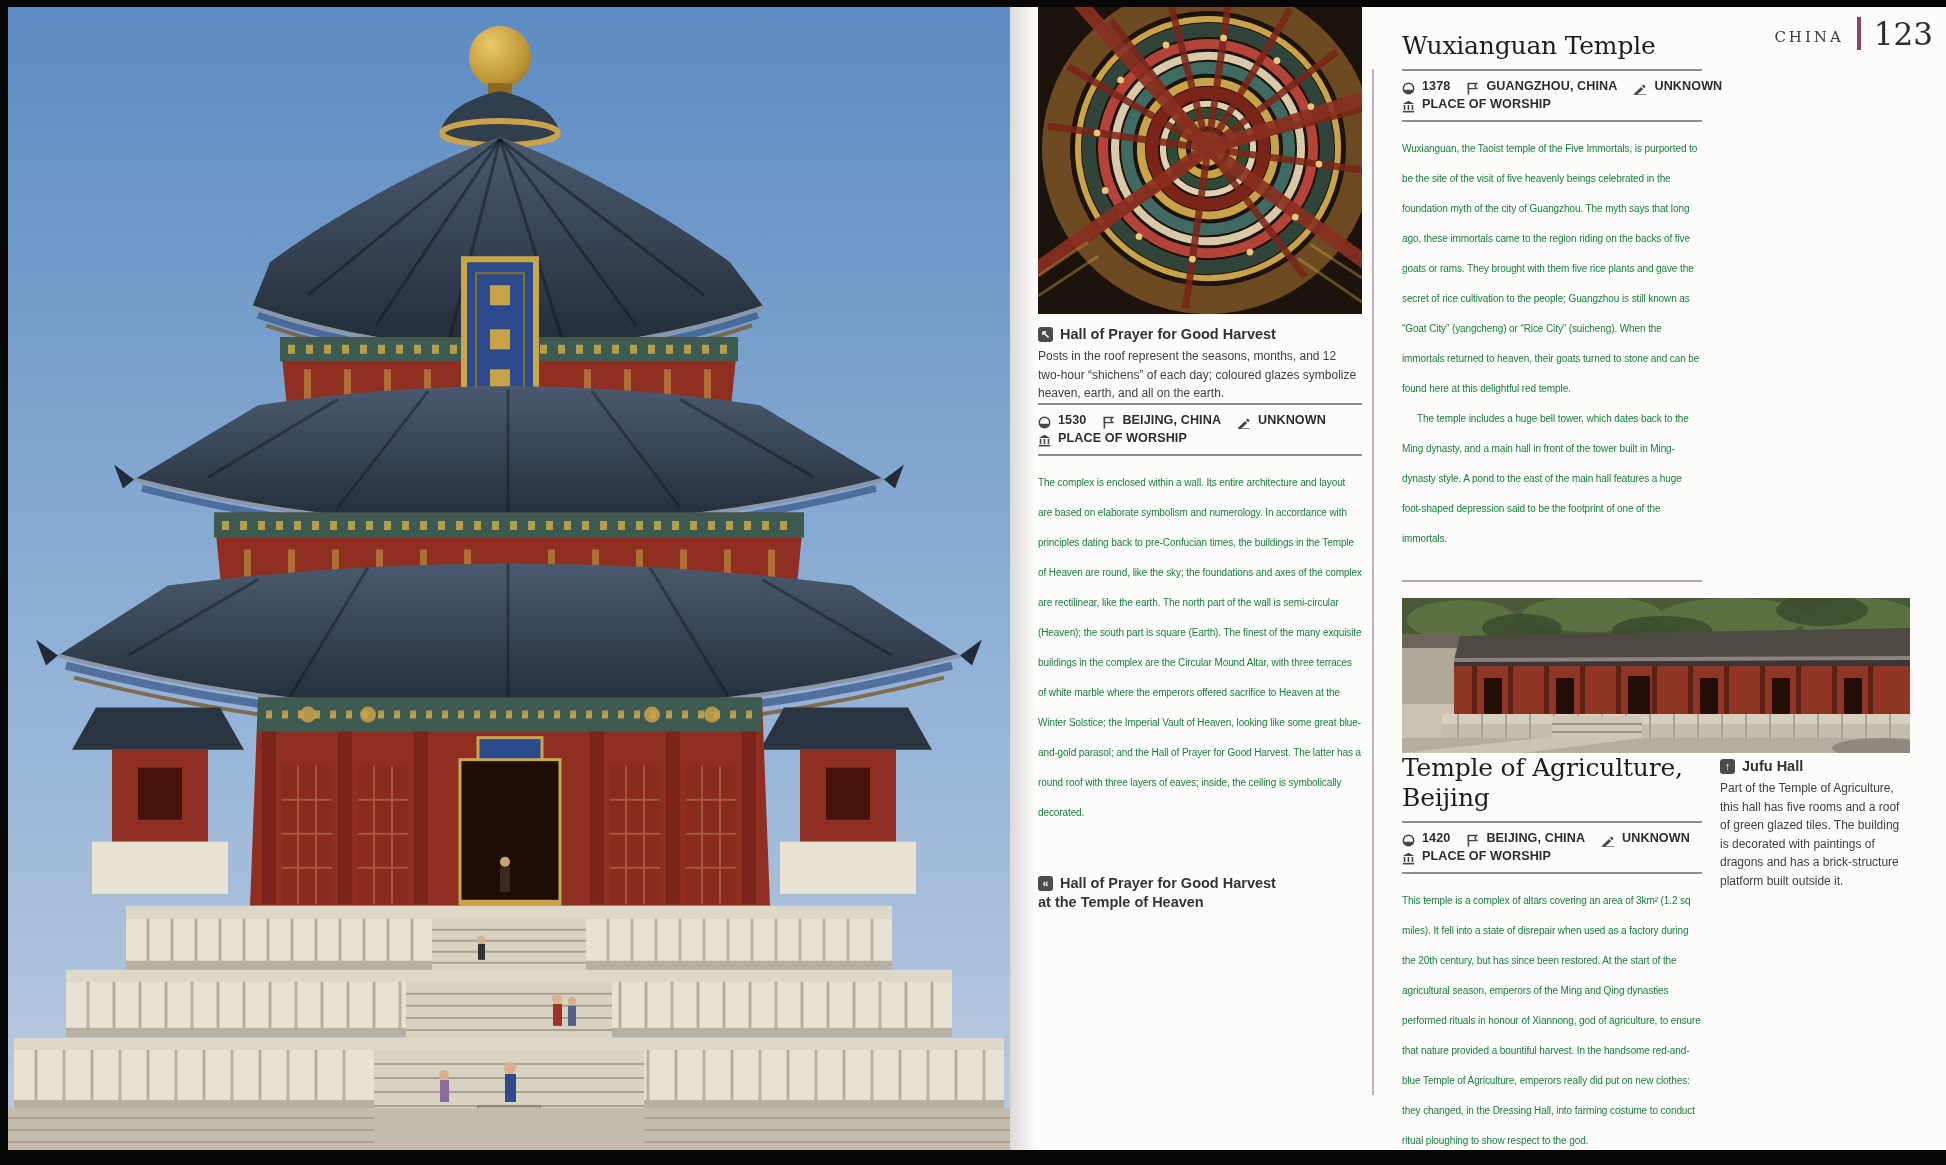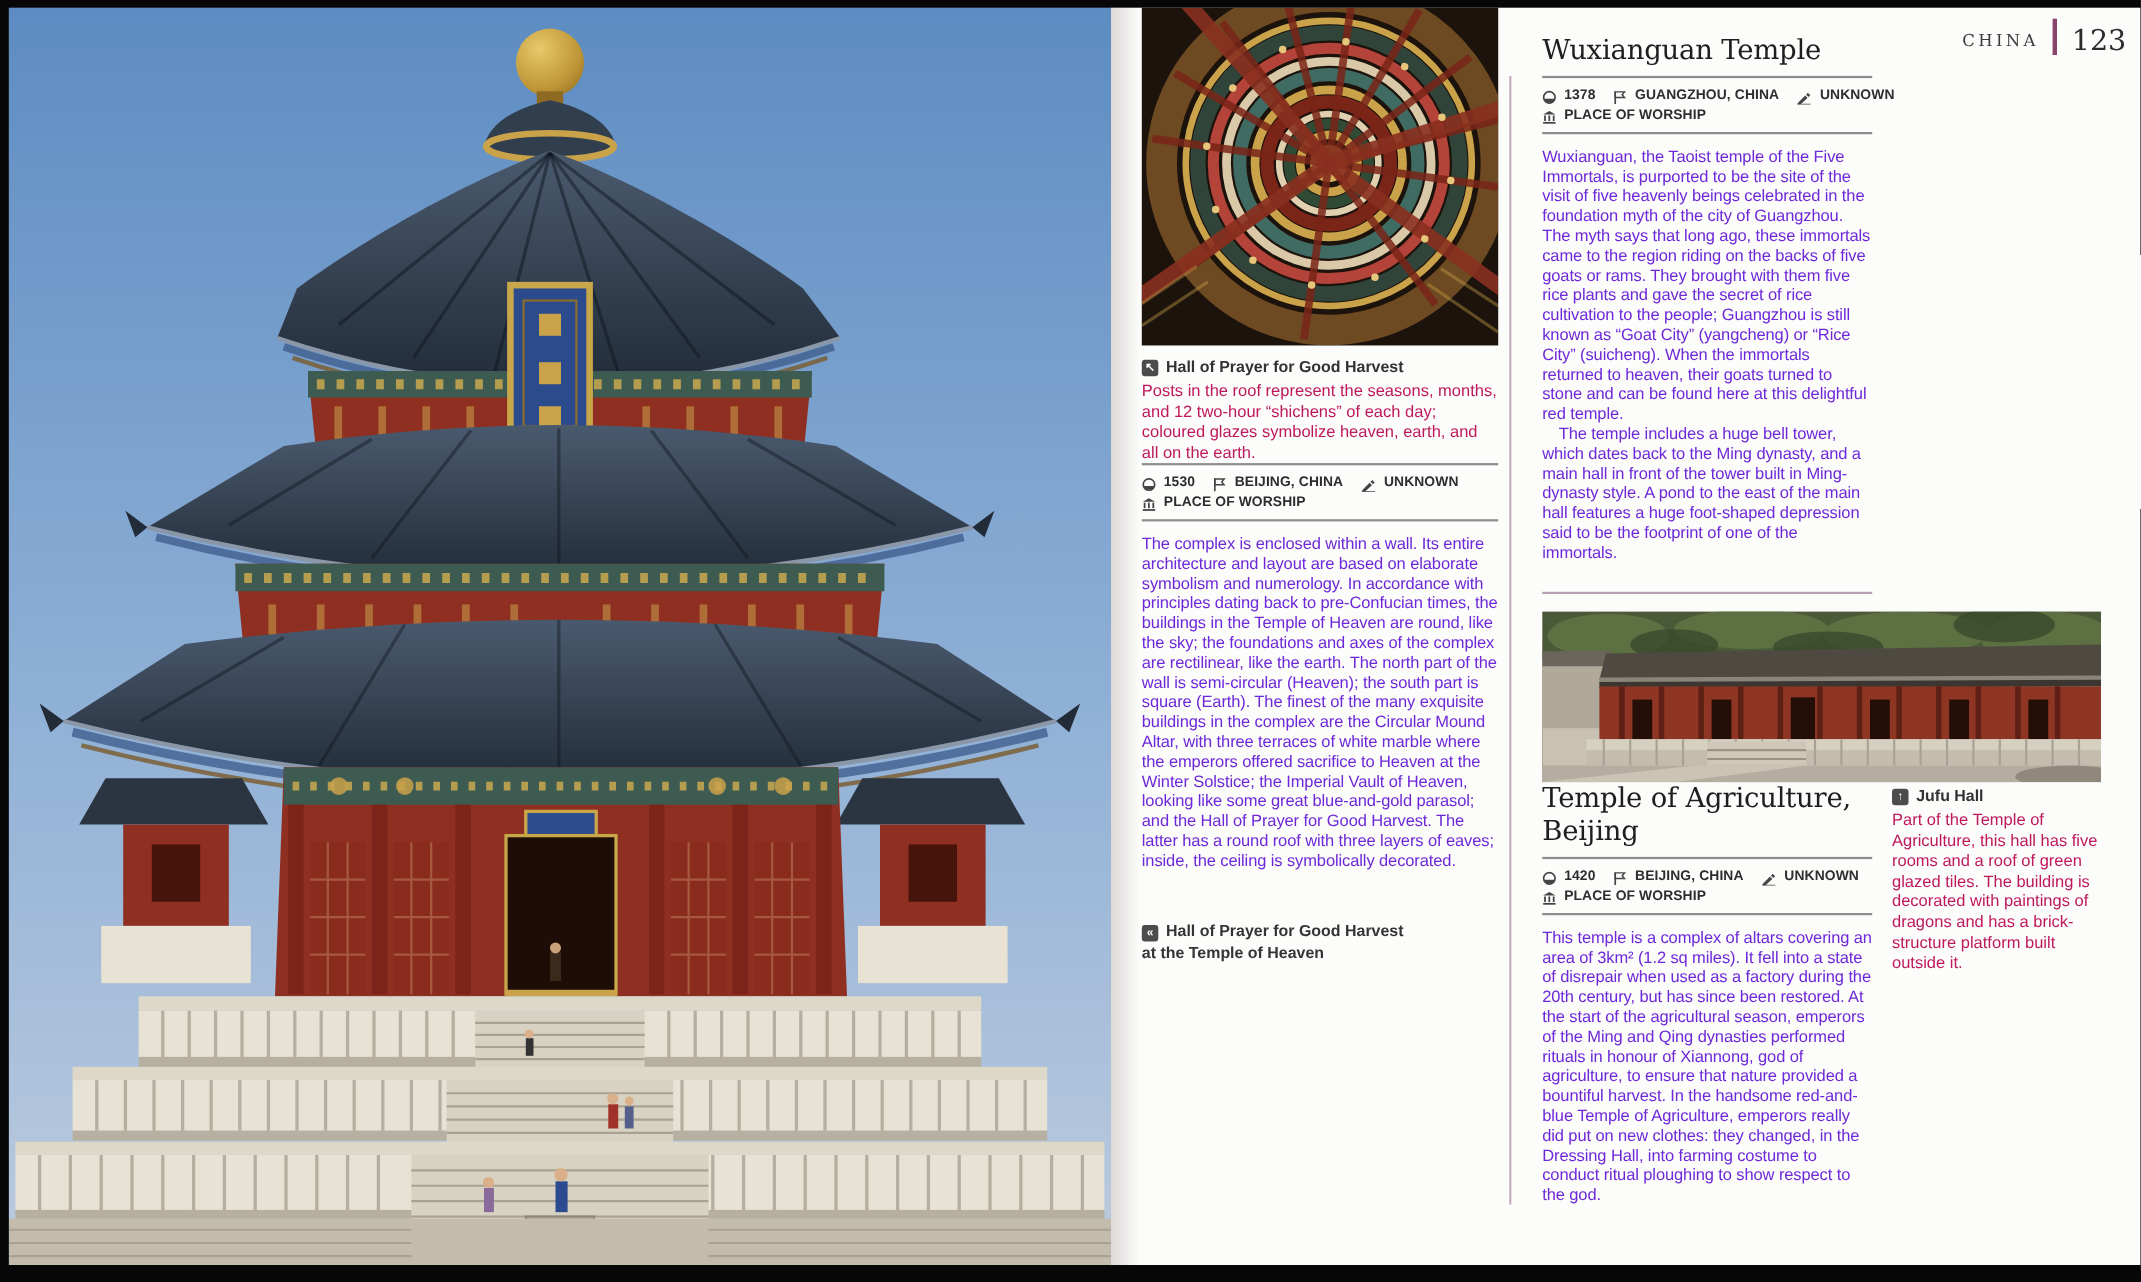--- a/index.html
+++ b/index.html
@@ -10,53 +10,53 @@
   .photo-left svg{display:block;width:100%;height:100%;}
   
   .page{position:absolute;left:1010px;top:7px;width:1026px;height:1143px;background:#fcfcfa;}
   .page::before{content:"";position:absolute;left:0;top:0;bottom:0;width:26px;
         background:linear-gradient(90deg,rgba(55,35,45,.16),rgba(55,35,45,0));pointer-events:none;}
   
   .hdr{position:absolute;top:0;right:0;height:46px;display:flex;align-items:flex-end;}
   .hdr-section{font-family:"DejaVu Serif","Liberation Serif",serif;font-size:15px;letter-spacing:3px;
         color:#3b3b3b;padding-bottom:7px;}
   .hdr-bar{width:4px;height:33px;background:#8a436d;margin:0 13px 3px 13px;align-self:flex-end;}
-  .hdr-num{font-family:"DejaVu Serif","Liberation Serif",serif;font-size:26px;line-height:1;color:#2c2c2c;padding-bottom:3px;}
+  .hdr-num{font-family:"DejaVu Serif","Liberation Serif",serif;font-size:31px;line-height:1;color:#2c2c2c;padding-bottom:3px;}
   .hdr-block{width:88px;height:44px;background:#8a436d;margin-left:15px;align-self:flex-start;}
   
   .colA{position:absolute;left:28px;top:0;width:324px;}
   .divider-v{position:absolute;left:362px;top:62px;width:2px;height:1026px;background:#c4aec0;}
   .colB{position:absolute;left:392px;top:0;width:508px;margin-top:24px;}
   .w300{width:300px;}
   
   .ceiling-photo{width:324px;height:307px;overflow:hidden;background:#1c130c;}
   .ceiling-photo svg{display:block;width:100%;height:100%;}
   .agri-photo{width:508px;height:155px;overflow:hidden;background:#7a7268;margin-top:16px;}
   .agri-photo svg{display:block;width:100%;height:100%;}
   
   .caption{margin-top:11px;}
   .cap-head{display:flex;align-items:center;gap:7px;font-weight:bold;font-size:14.5px;color:#323232;line-height:19px;}
   .cap-icon{width:15px;height:15px;min-width:15px;background:#4c4c4c;color:#fff;border-radius:3px;
         display:flex;align-items:center;justify-content:center;font-size:11px;line-height:1;font-weight:bold;}
-  .cap-text{font-size:15px;line-height:18.6px;color:#be185d;margin-top:3px;}
+  .cap-text{font-size:12px;line-height:18.6px;color:#404040;margin-top:3px;}
   
   h2.title{font-family:"DejaVu Serif","Liberation Serif",serif;font-weight:400;font-size:25px;
         color:#1e1e1e;margin:0 0 8px 0;letter-spacing:-0.2px;line-height:30px;}
   .mt-toh{margin-top:29px;}
   .mt-wux{margin-top:60px;}
   .mt-agr{margin-top:6px;}
   .meta{border-top:2px solid #8d8d8d;border-bottom:2px solid #8d8d8d;padding:6px 0 7px 0;}
   .meta-line{display:flex;align-items:flex-end;gap:7px;font-size:12.6px;font-weight:bold;color:#2d2d2d;
         line-height:18px;letter-spacing:.1px;}
   .meta-line .val{margin-right:9px;white-space:nowrap;}
   .mi{display:flex;align-items:center;}
   .mi svg{display:block;}
   
   .body{margin-top:12px;}
-  .body p{font-size:15px;line-height:18px;color:#6d28d9;margin:0;letter-spacing:-0.1px;}
+  .body p{font-size:10px;line-height:30px;color:#15803d;margin:0;letter-spacing:-0.1px;}
   .body p + p{text-indent:15px;}
   
   .bottom-cap{margin-top:46px;font-weight:bold;font-size:14.5px;color:#343434;line-height:19.5px;}
   .bottom-cap .line1{display:flex;align-items:center;gap:7px;}
   
   .end-rule{width:300px;height:2px;background:#b9a0b3;margin-top:26px;}
   
   .agri-row{position:relative;}
   .jufu{position:absolute;left:318px;top:4px;width:190px;}
 </style>

